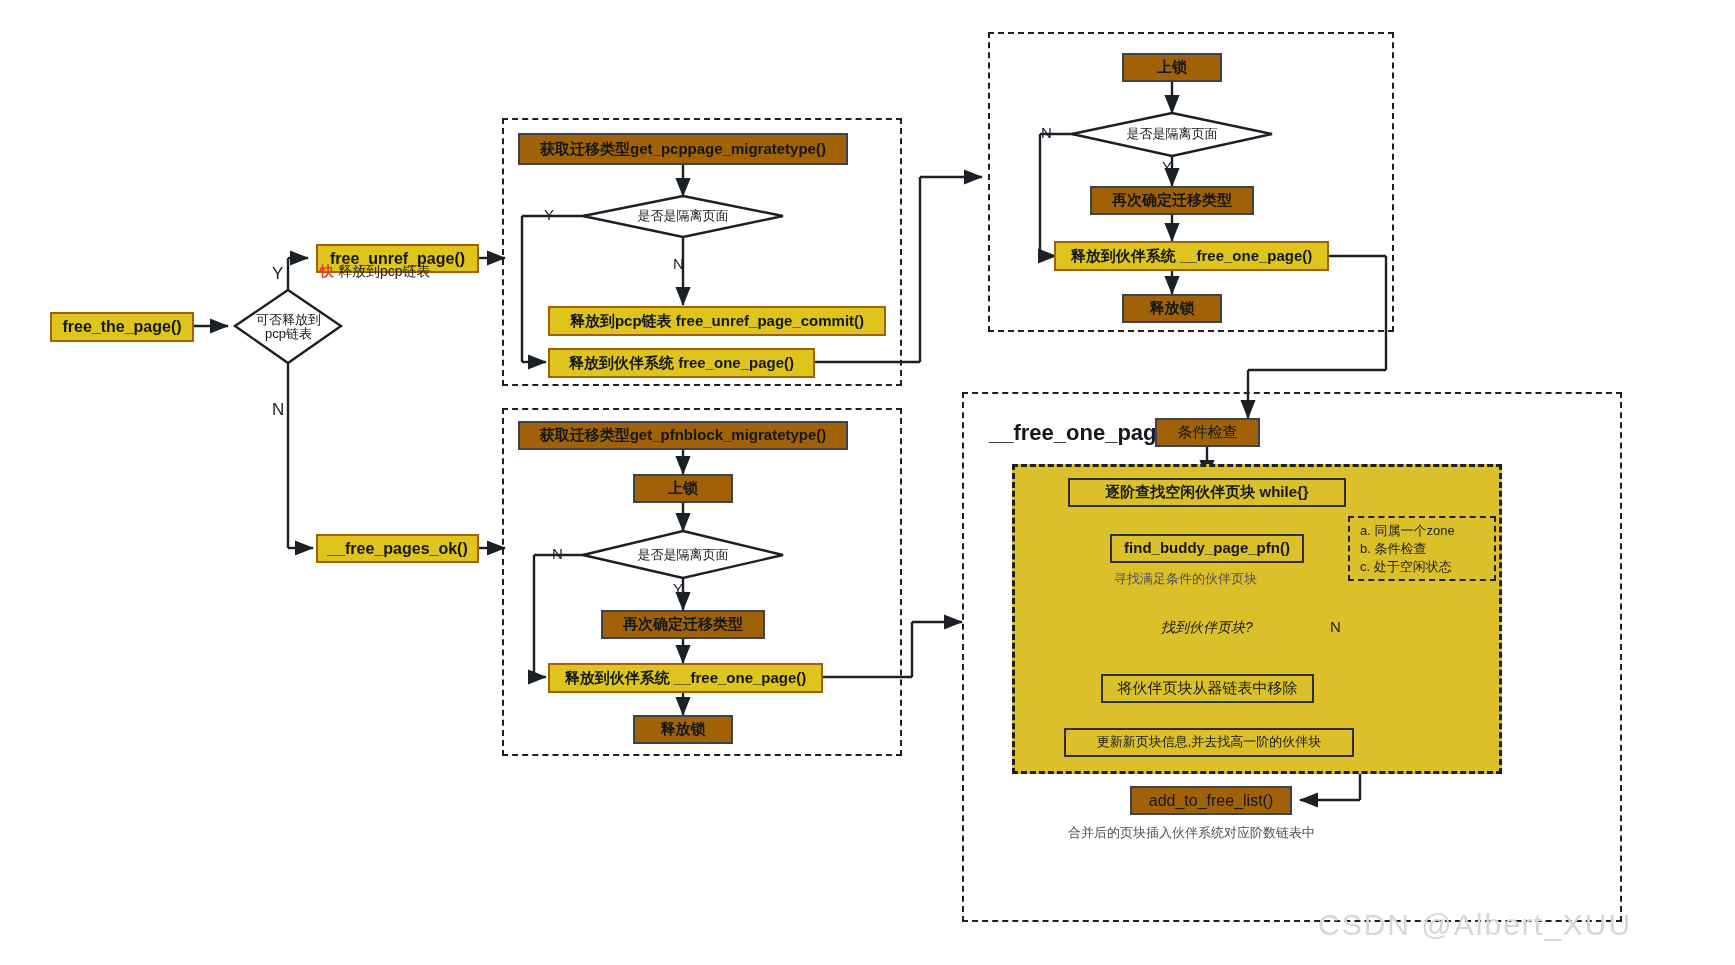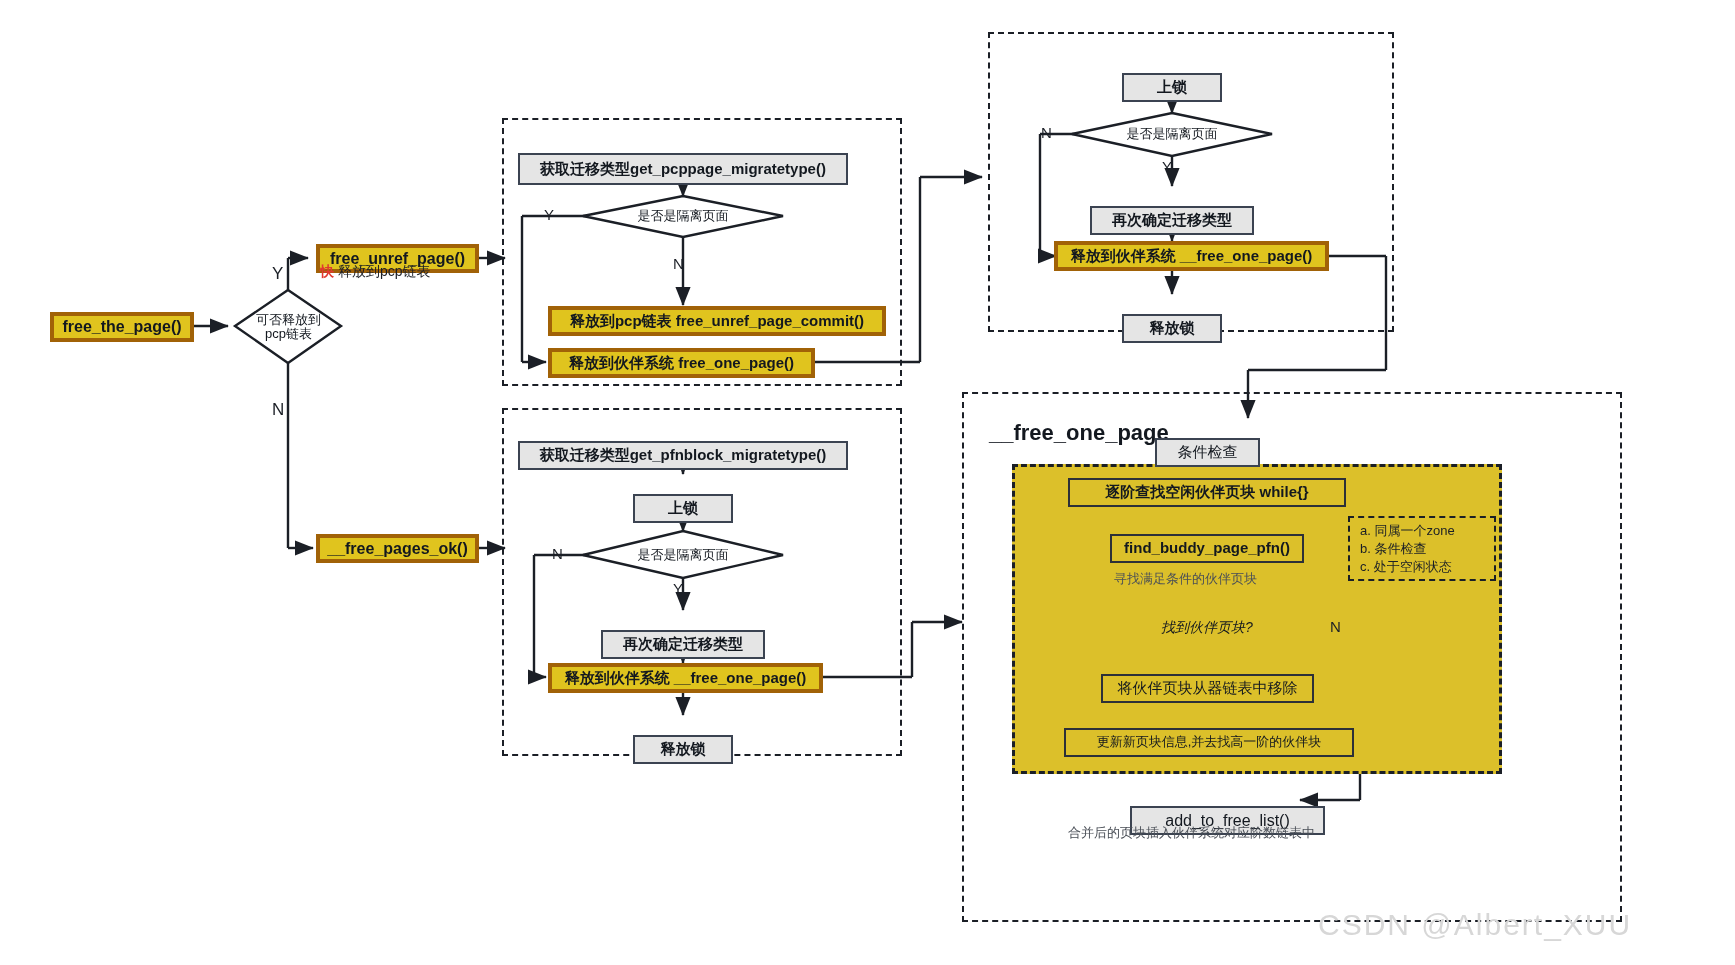--- a/index.html
+++ b/index.html
@@ -2,22 +2,22 @@
 <html><head>
 <meta charset="utf-8">
 <style>
   html,body{margin:0;padding:0;background:#ffffff;}
   body{width:1735px;height:965px;overflow:hidden;
        font-family:"Liberation Sans","DejaVu Sans",sans-serif;}
   #canvas{position:relative;width:1735px;height:965px;}
   svg{position:absolute;left:0;top:0;}
   .node{position:absolute;box-sizing:border-box;display:flex;align-items:center;
         justify-content:center;text-align:center;line-height:1.12;}
-  .box{border:2px solid #3b4351;background:#e5e5e5;color:#13181f;margin-top:20px;}
-  .ybox{border:4px solid #a16207;background:#e0c41e;color:#13181f;font-weight:bold;}
+  .box{border:2px solid #3b4351;background:#a16207;color:#13181f;}
+  .ybox{border:2px solid #a16207;background:#e0c41e;color:#13181f;font-weight:bold;}
   .ybox2{border:2px solid #2c3038;background:#dcc02a;color:#13181f;font-weight:bold;}
   .dash{position:absolute;box-sizing:border-box;border:2.5px dashed #1b1f26;background:transparent;}
   .dashfill{position:absolute;box-sizing:border-box;border:3px dashed #1b1f26;background:#dcc02a;}
   .dashsm{position:absolute;box-sizing:border-box;border:2.5px dashed #1b1f26;background:transparent;
           display:flex;flex-direction:column;justify-content:center;padding-left:10px;}
   .lbl{position:absolute;color:#1b1f26;white-space:nowrap;}
   .cap{position:absolute;color:#4a4f57;white-space:nowrap;}
   .red{color:#e03a2f;font-weight:bold;}
   .wm{position:absolute;color:#d7d7d7;font-size:30px;letter-spacing:2px;white-space:nowrap;}
   .dtext{position:absolute;display:flex;align-items:center;justify-content:center;
@@ -170,17 +170,17 @@
 
   <div class="node ybox2" style="left:1101px;top:674px;width:213px;height:29px;font-size:15px;font-weight:normal;">将伙伴页块从器链表中移除</div>
   <div class="node ybox2" style="left:1064px;top:728px;width:290px;height:29px;font-size:13px;font-weight:normal;">更新新页块信息,并去找高一阶的伙伴块</div>
 
   <div class="dashsm" style="left:1348px;top:516px;width:148px;height:65px;">
     <span style="font-size:13px;color:#1b1f26;">a. 同属一个zone</span>
     <span style="font-size:13px;color:#1b1f26;">b. 条件检查</span>
     <span style="font-size:13px;color:#1b1f26;">c. 处于空闲状态</span>
   </div>
 
-  <div class="node box" style="left:1130px;top:786px;width:195px;height:29px;font-size:16px;">add_to_free_list()</div>
+  <div class="node box" style="left:1130px;top:786px;width:162px;height:29px;font-size:16px;">add_to_free_list()</div>
   <div class="cap" style="left:1068px;top:824px;font-size:13px;">合并后的页块插入伙伴系统对应阶数链表中</div>
 
   <div class="wm" style="left:1318px;top:908px;">CSDN @Albert_XUU</div>
 </div>
 
 </body></html>

